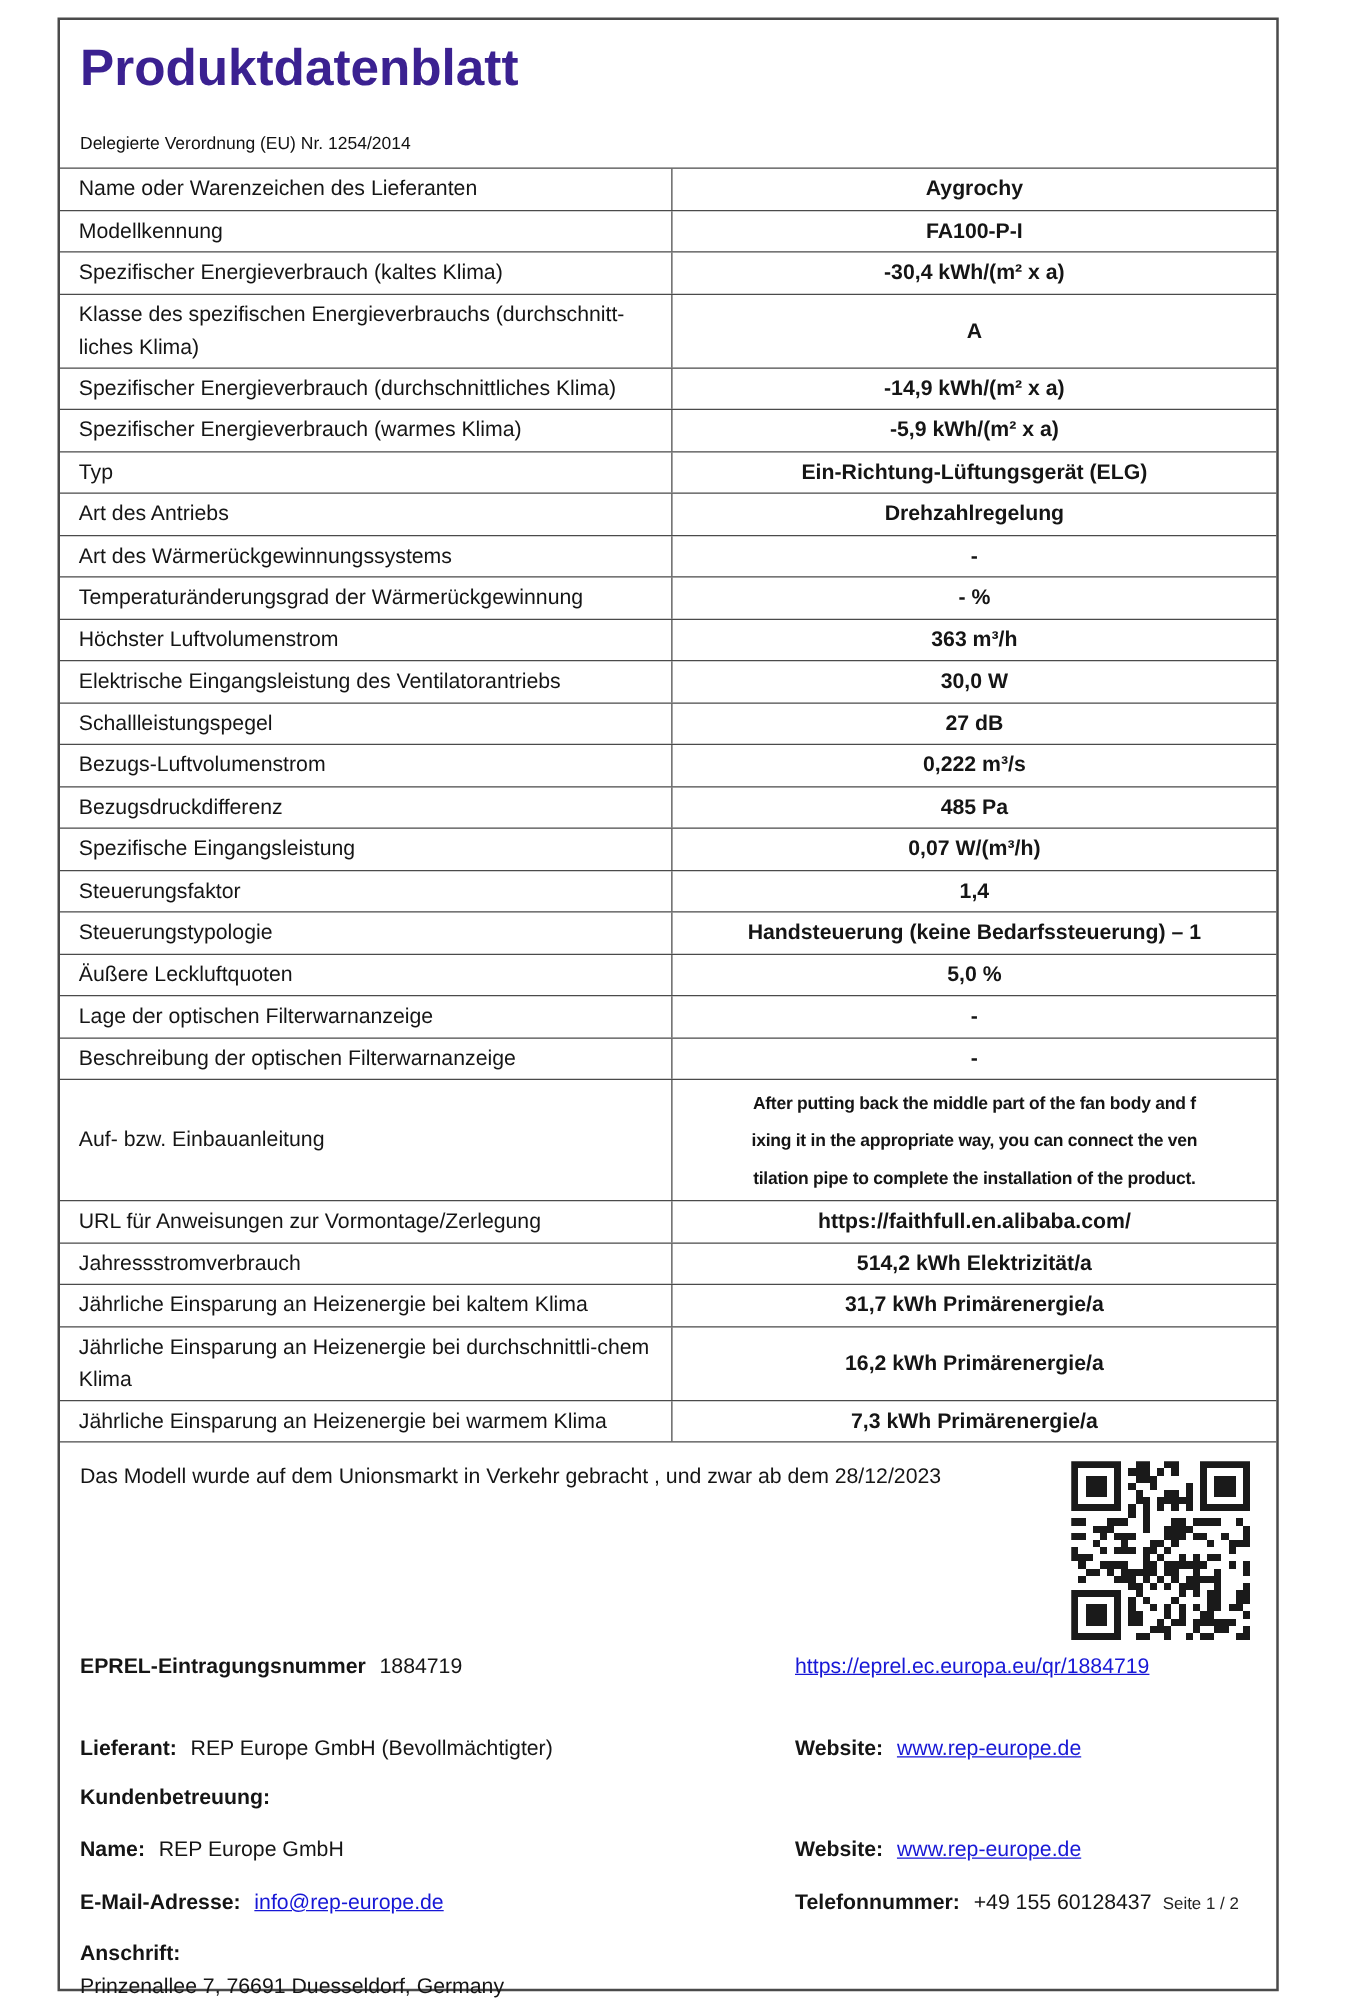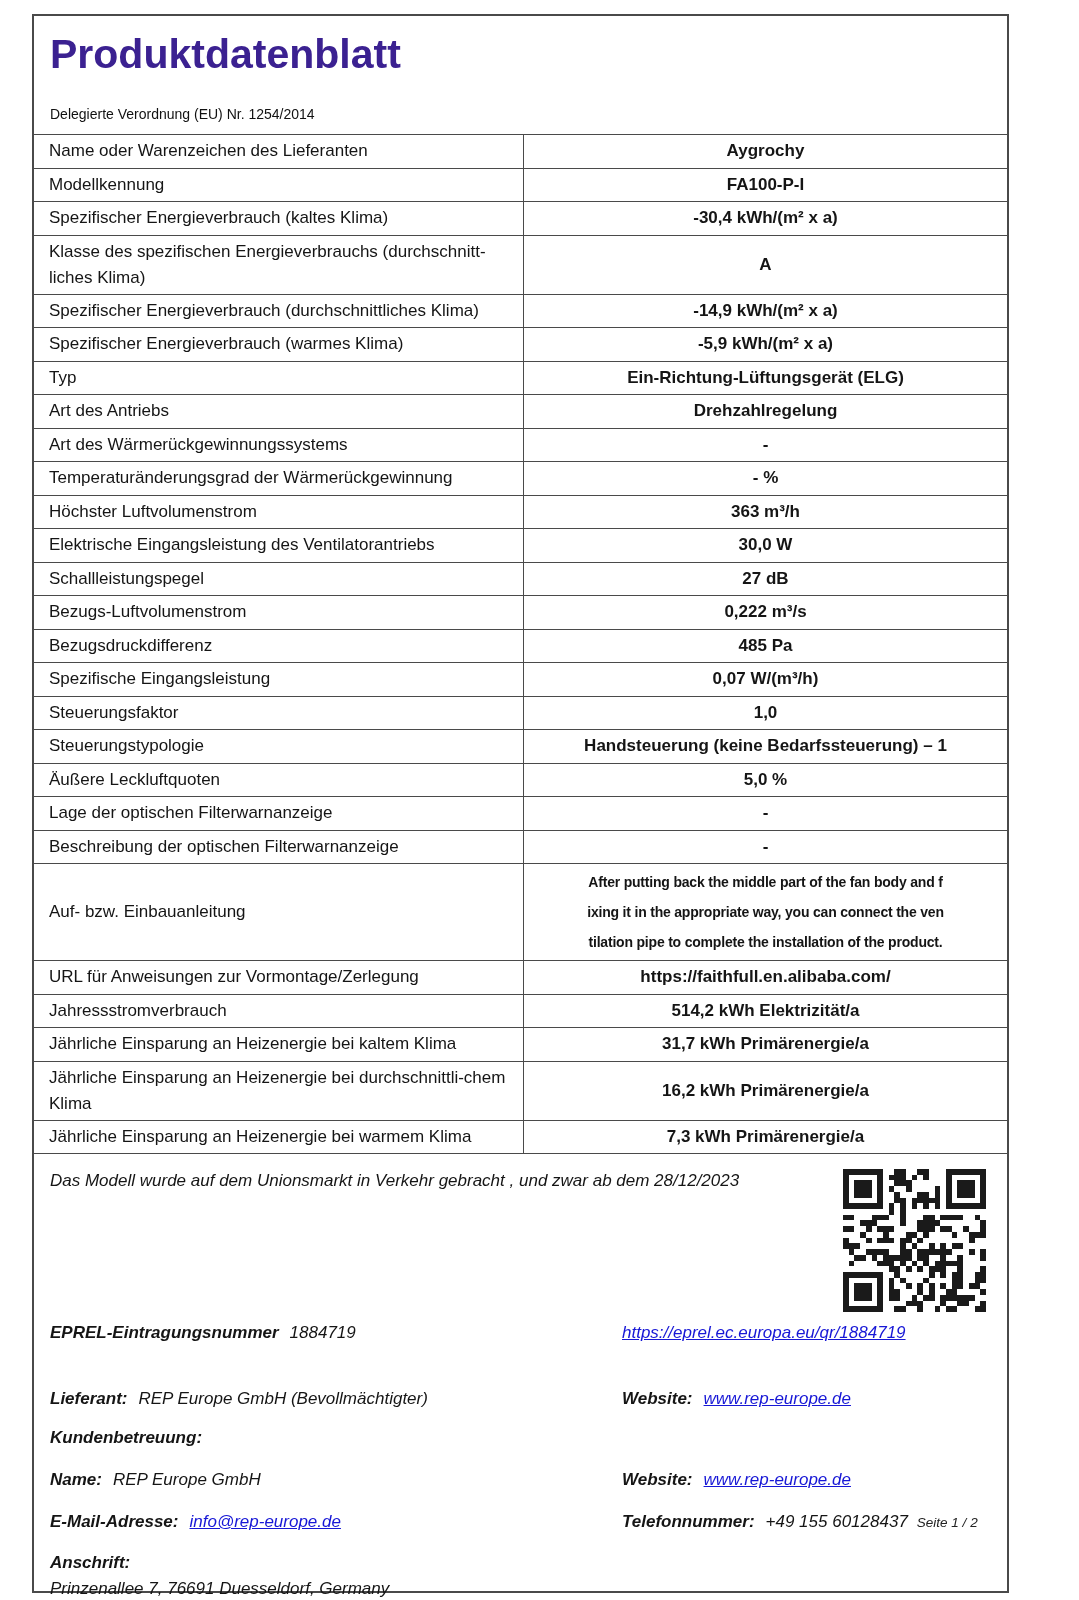--- a/index.html
+++ b/index.html
@@ -1,35 +1,35 @@
 <!DOCTYPE html>
 <html style="--accent: #3b2191; --link: #1717d6; --border: #4a4a4a;"><head>
 <meta charset="utf-8">
 <style>
   html,body{margin:0;padding:0;background:#fff;}
   :root{--accent:#3b2191;--link:#1717d6;--border:#4a4a4a;}
   .page{position:relative;width:1079px;height:1600px;background:#fff;overflow:hidden;
         font-family:"Liberation Sans",sans-serif;color:#151515;}
-  .doc{position:absolute;left:32px;top:14px;width:977px;height:1579px;box-sizing:border-box;
+  .doc{position:absolute;left:46px;top:14px;width:977px;height:1579px;box-sizing:border-box;
        border:2px solid var(--border);display:flex;flex-direction:column;background:#fff;}
   .header{padding:13px 16px 9px;border-bottom:1.5px solid var(--border);}
   .title{font-size:41px;font-weight:bold;color:var(--accent);line-height:50px;}
   .subtitle{font-size:14px;margin-top:24px;color:#111;line-height:22px;}
 
   .spec-table{display:block;}
   .t-row{display:grid;grid-template-columns:489px 1fr;border-bottom:1.5px solid var(--border);
          min-height:33.5px;box-sizing:border-box;}
   .t-label{padding:3px 10px 3px 15px;display:flex;align-items:center;
            font-size:17px;line-height:26px;}
   .t-value{border-left:1.5px solid var(--border);display:flex;flex-direction:column;
            align-items:center;justify-content:center;text-align:center;
            font-weight:bold;font-size:17px;line-height:26px;padding:3px 8px;box-sizing:border-box;}
   .t-value.multi{font-size:14px;line-height:30px;letter-spacing:-0.2px;white-space:nowrap;}
 
-  .footer{flex:1;padding:8px 16px 0;box-sizing:border-box;font-style:italic;}
+  .footer{flex:1;padding:8px 16px 0;box-sizing:border-box;}
   .market-row{display:flex;justify-content:space-between;align-items:flex-start;}
   .market-text{font-size:17px;line-height:22px;margin-top:8px;}
   .qr{margin-top:7px;margin-right:5px;flex:0 0 auto;}
 
   .f-row{display:flex;font-size:17px;line-height:22px;align-items:baseline;}
   .f-left{flex:0 0 572px;display:flex;align-items:baseline;}
   .f-right{flex:1;display:flex;align-items:baseline;}
   .b{font-weight:bold;}
   .gap{margin-left:11px;}
   .link{color:var(--link);text-decoration:underline;cursor:pointer;}
@@ -114,21 +114,21 @@
         <div class="t-row">
           <div class="t-label">Bezugsdruckdifferenz</div>
           <div class="t-value">485 Pa</div>
         </div>
         <div class="t-row">
           <div class="t-label">Spezifische Eingangsleistung</div>
           <div class="t-value">0,07 W/(m³/h)</div>
         </div>
         <div class="t-row">
           <div class="t-label">Steuerungsfaktor</div>
-          <div class="t-value">1,0</div>
+          <div class="t-value">1,4</div>
         </div>
         <div class="t-row">
           <div class="t-label">Steuerungstypologie</div>
           <div class="t-value">Handsteuerung (keine Bedarfssteuerung) – 1</div>
         </div>
         <div class="t-row">
           <div class="t-label">Äußere Leckluftquoten</div>
           <div class="t-value">5,0 %</div>
         </div>
         <div class="t-row">

